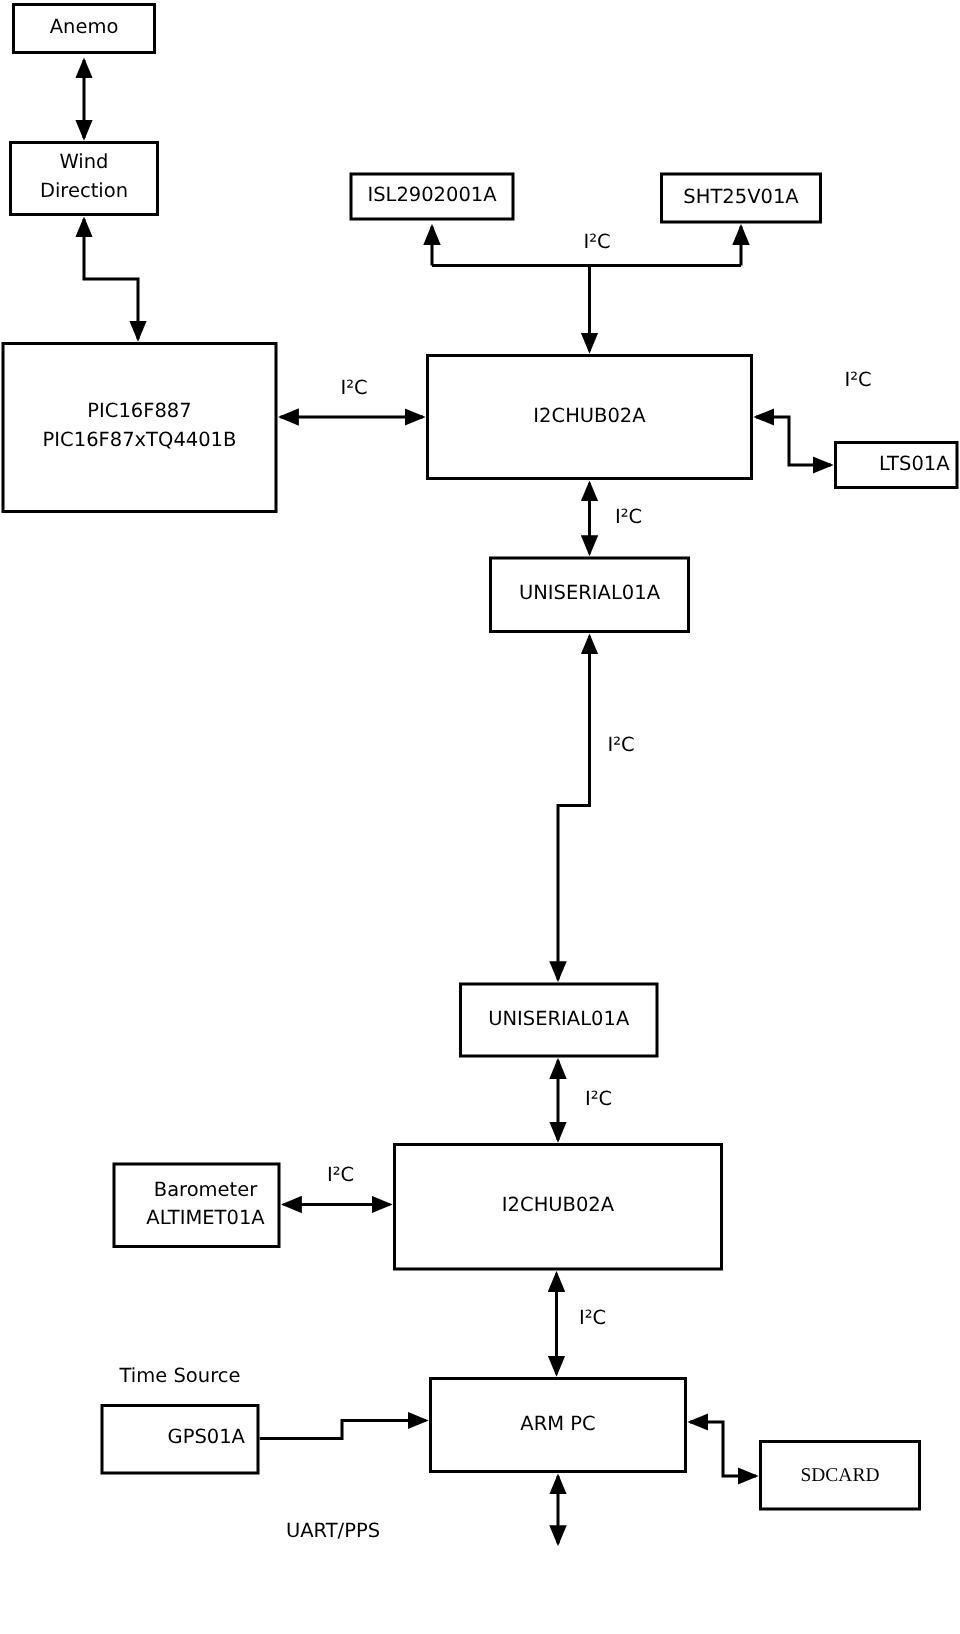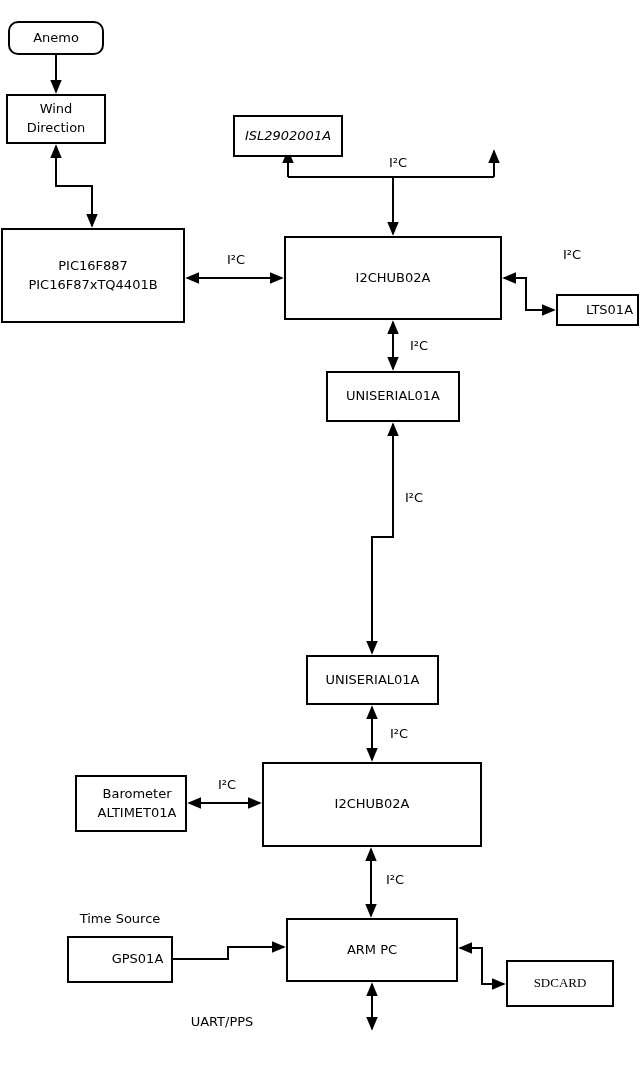--- a/index.html
+++ b/index.html
@@ -89,38 +89,41 @@
 
     <path class="edge" d="M371,849 L371,916" marker-start="url(#ahs)" marker-end="url(#ah)"></path>
 
     <path class="edge" d="M173,959 L228,959 L228,947 L284,947" marker-end="url(#ah)"></path>
 
     <path class="edge" d="M504,984 L482,984 L482,948 L460,948" marker-start="url(#ahs)" marker-end="url(#ah)"></path>
 
     <path class="edge" d="M372,984 L372,1029" marker-start="url(#ahs)" marker-end="url(#ah)"></path>
   </svg>
 
-  <div class="node" style="left:8px; top:21px; width:96px; height:34px;border-radius:10px;">
+  <div class="node" style="left:8px; top:2px; width:96px; height:34px;">
     <span>Anemo</span>
   </div>
 
   <div class="node" style="left:6px; top:94px; width:100px; height:50px;">
     <span>Wind</span>
     <span>Direction</span>
   </div>
 
-  <div class="node" style="left:1px; top:228px; width:184px; height:95px;">
+  <div class="node" style="left:1px; top:228px; width:184px; height:114px;">
     <span>PIC16F887</span>
     <span>PIC16F87xTQ4401B</span>
   </div>
 
-  <div class="node" style="left:233px; top:115px; width:110px; height:42px;font-style:italic;">
+  <div class="node" style="left:233px; top:115px; width:110px; height:32px;">
     <span>ISL2902001A</span>
   </div>
 
+  <div class="node" style="left:440px; top:115px; width:108px; height:34px;">
+    <span>SHT25V01A</span>
+  </div>
 
   <div class="node" style="left:284px; top:236px; width:218px; height:84px;">
     <span>I2CHUB02A</span>
   </div>
 
   <div class="node" style="left:556px; top:294px; width:83px; height:32px;padding-left:24px;">
     <span>LTS01A</span>
   </div>
 
   <div class="node" style="left:326px; top:371px; width:134px; height:51px;">

